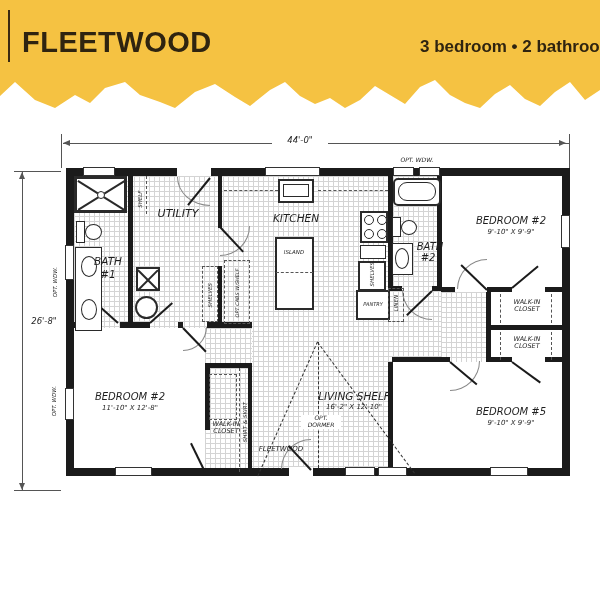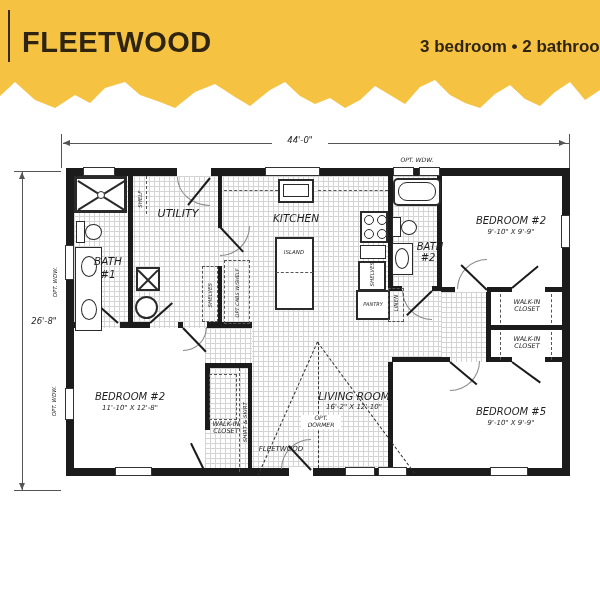--- a/index.html
+++ b/index.html
@@ -197,21 +197,21 @@
   <div class="lbl" style="left:86px;top:255px;width:44px;font-size:10.5px;">BATH</div>
   <div class="lbl" style="left:86px;top:268px;width:44px;font-size:10.5px;">#1</div>
   <div class="lbl" style="left:408px;top:241px;width:44px;font-size:10px;">BATH</div>
   <div class="lbl" style="left:406px;top:252px;width:44px;font-size:10px;">#2</div>
   <div class="lbl" style="left:461px;top:215px;width:100px;font-size:10px;">BEDROOM #2</div>
   <div class="lbl" style="left:461px;top:228px;width:100px;font-size:7px;">9'-10" X 9'-9"</div>
   <div class="lbl" style="left:461px;top:406px;width:100px;font-size:10px;">BEDROOM #5</div>
   <div class="lbl" style="left:461px;top:419px;width:100px;font-size:7px;">9'-10" X 9'-9"</div>
   <div class="lbl" style="left:80px;top:391px;width:100px;font-size:10px;">BEDROOM #2</div>
   <div class="lbl" style="left:80px;top:404px;width:100px;font-size:7px;">11'-10" X 12'-8"</div>
-  <div class="lbl" style="left:314px;top:390px;width:80px;font-size:10.5px;">LIVING ROOM</div>
+  <div class="lbl" style="left:314px;top:390px;width:80px;font-size:10.5px;">LIVING SHELF</div>
   <div class="lbl" style="left:314px;top:403px;width:80px;font-size:7px;">16'-2" X 12'-10"</div>
   <div class="lbl" style="left:496px;top:299px;width:62px;font-size:6.5px;">WALK-IN
 CLOSET</div>
   <div class="lbl" style="left:496px;top:336px;width:62px;font-size:6.5px;">WALK-IN
 CLOSET</div>
   <div class="lbl" style="left:204px;top:421px;width:44px;font-size:6.5px;">WALK-IN
 CLOSET</div>
   <div class="lbl" style="left:252px;top:445px;width:58px;font-size:7px;">FLEETWOOD</div>
   <div class="lbl" style="left:301px;top:415px;width:40px;font-size:6px;background:#fff;">OPT.
 DORMER</div>

